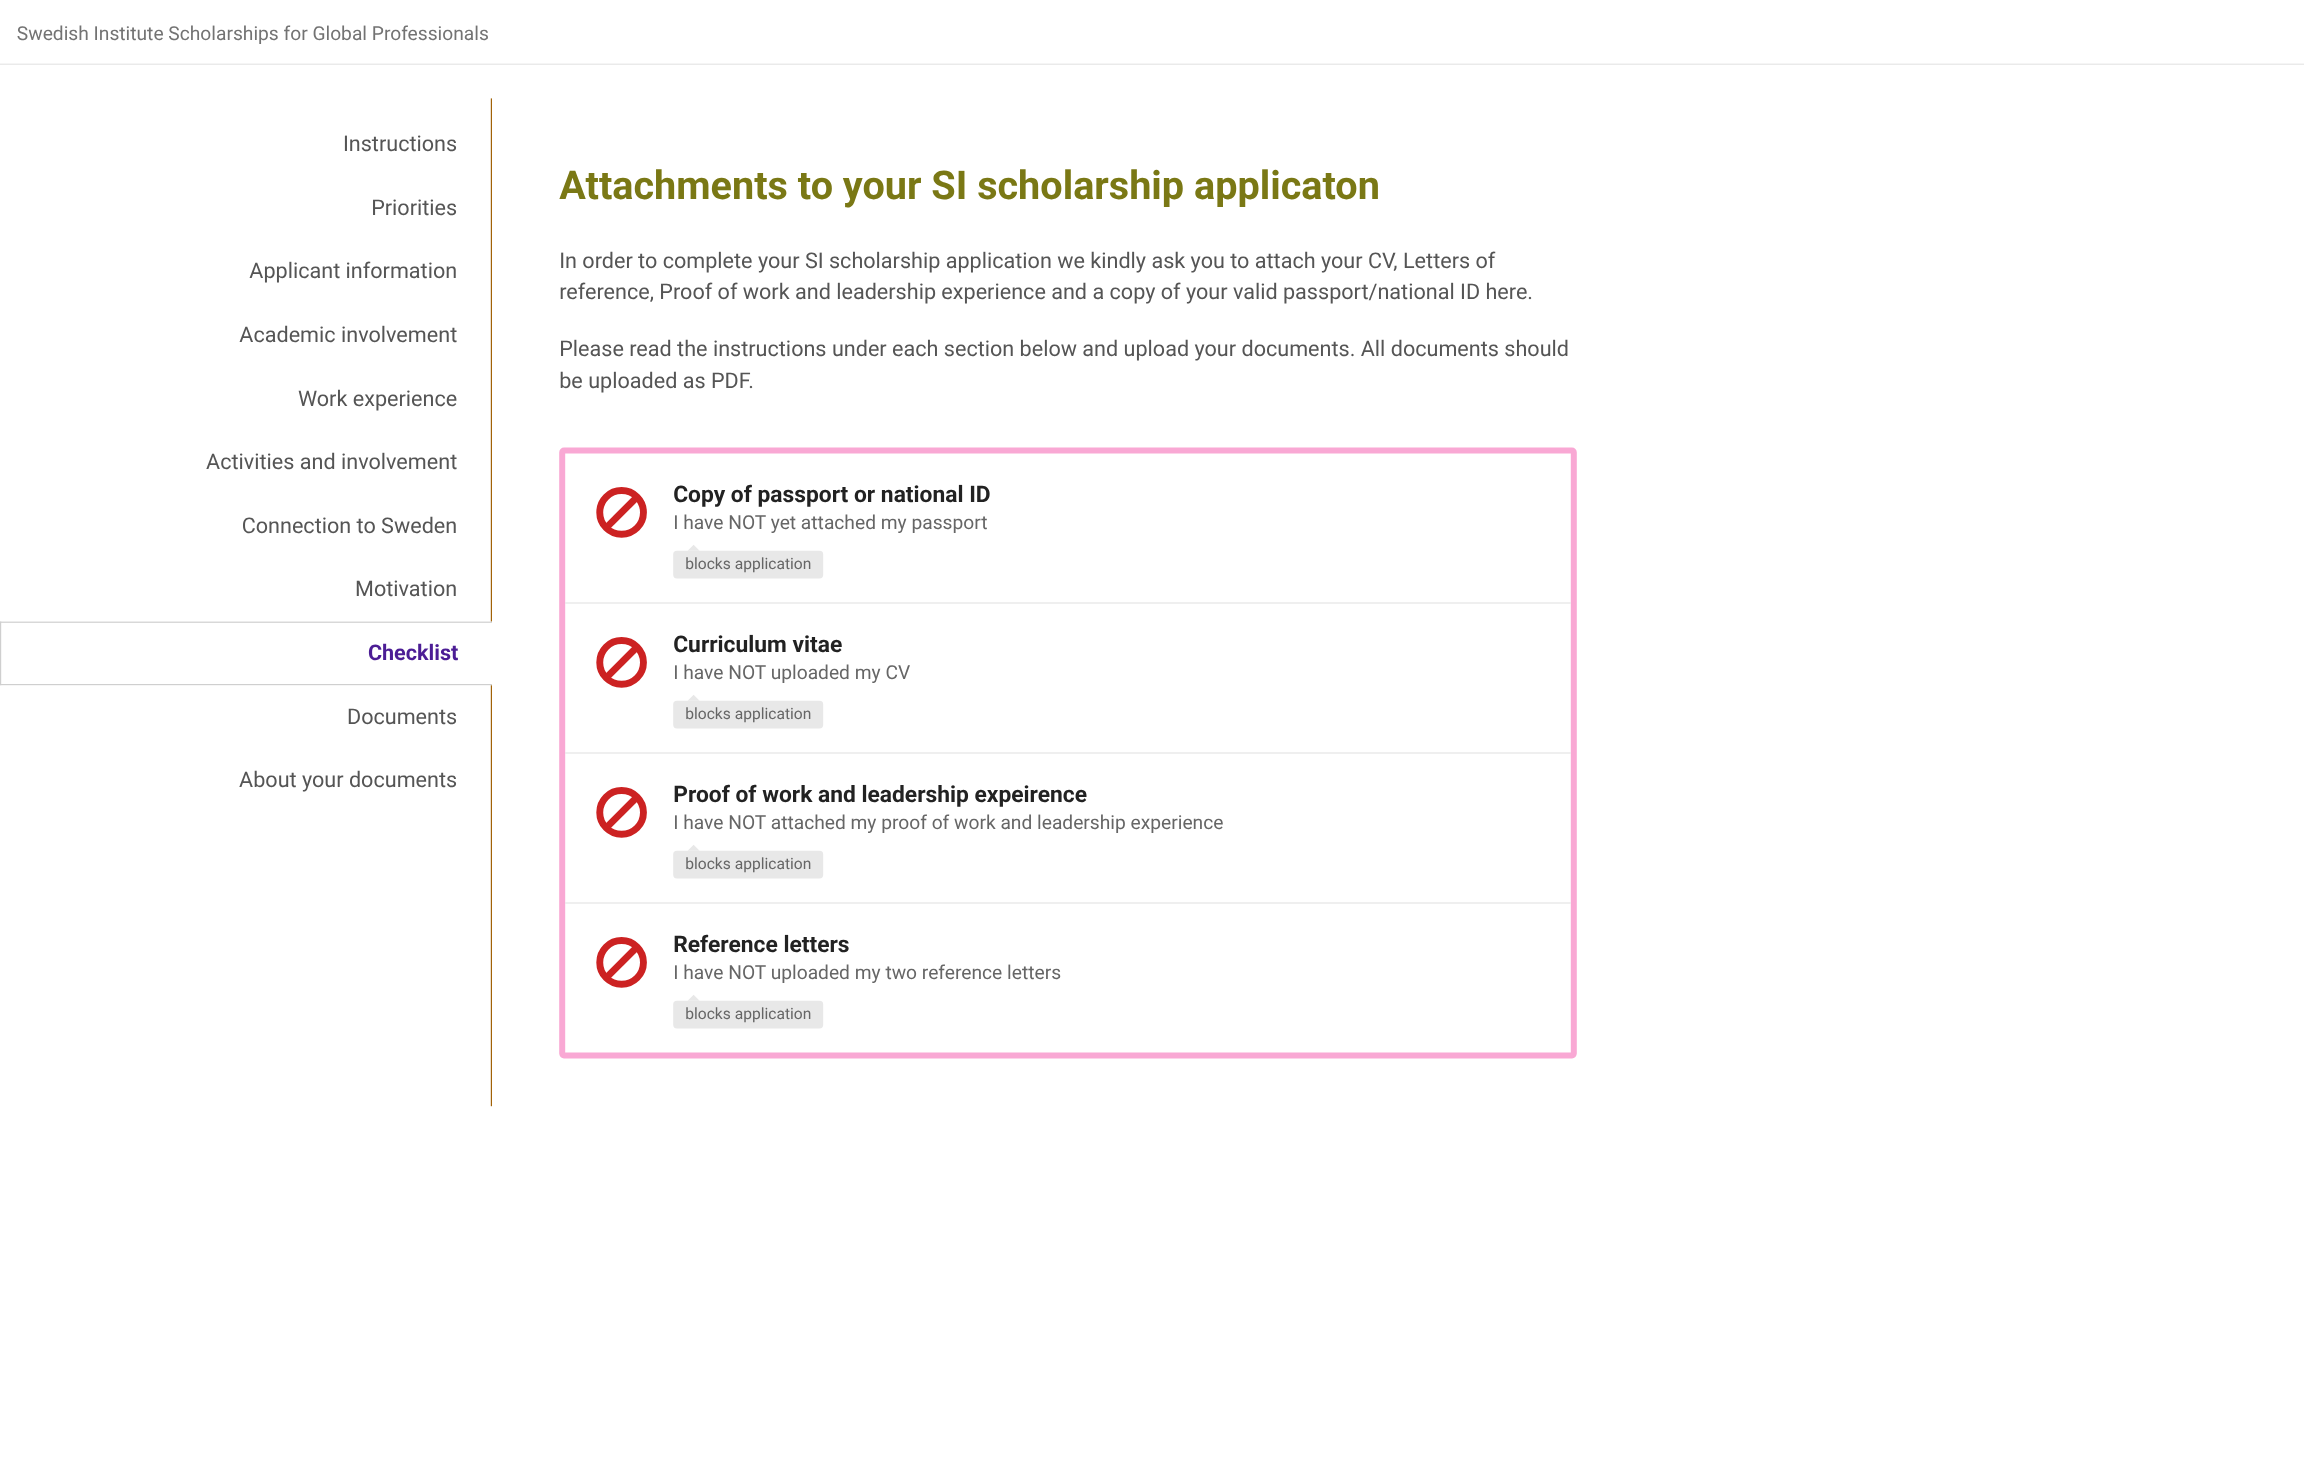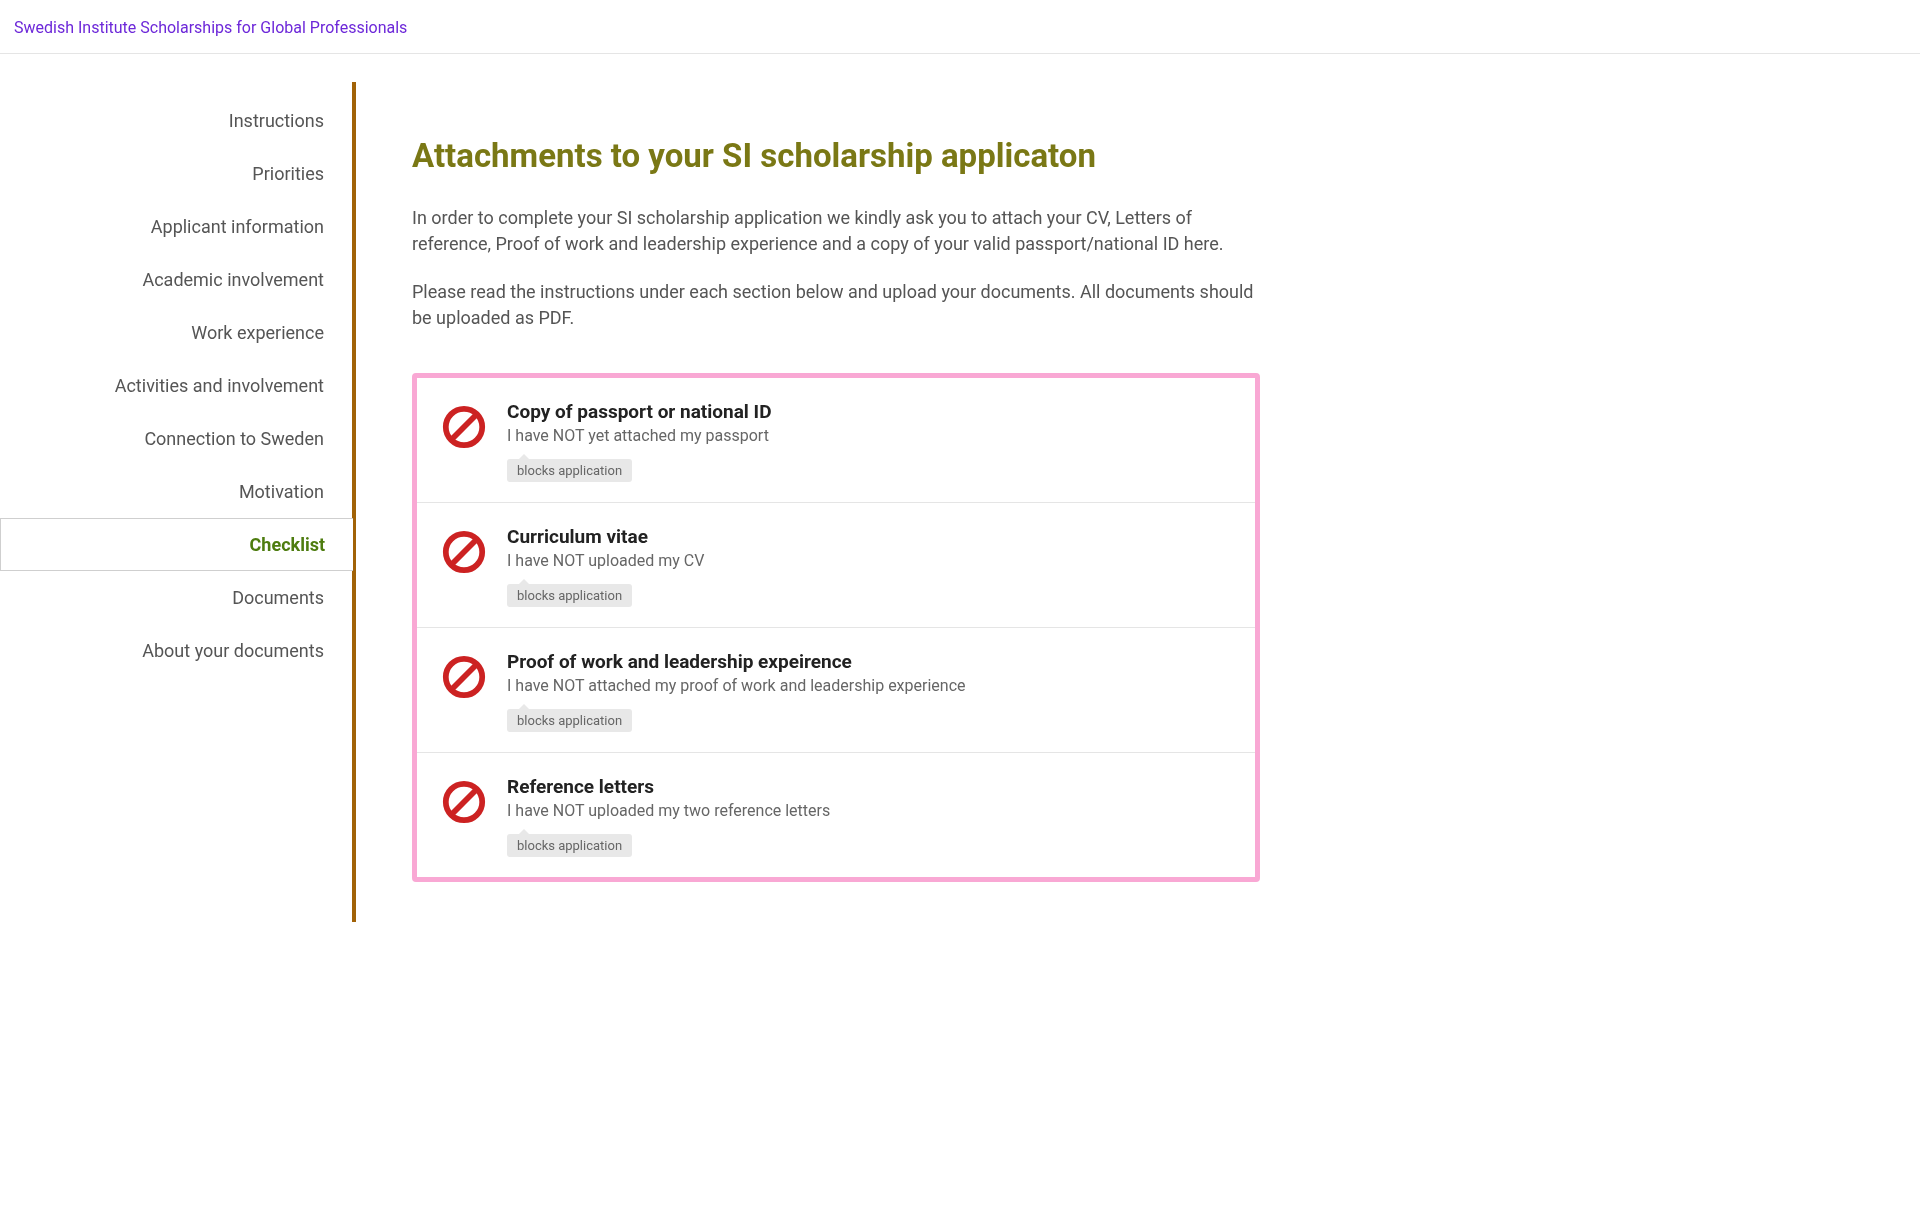--- a/index.html
+++ b/index.html
@@ -8,50 +8,50 @@
       box-sizing: border-box;
     }
     body {
       font-family: -apple-system, BlinkMacSystemFont, "Segoe UI", Roboto, "Helvetica Neue", Arial, sans-serif;
       background: #ffffff;
       color: #333;
     }
     .header {
       padding: 18px 28px 16px 14px;
       border-bottom: 1px solid #e5e5e5;
-      color: #6d28d9;
+      color: #737373;
       font-size: 16px;
     }
     .layout {
       display: flex;
       padding-top: 28px;
     }
     .sidebar {
-      width: 356px;
+      width: 410px;
       flex-shrink: 0;
       padding-top: 12px;
-      border-right: 4px solid #a16207;
+      border-right: 1px solid #a16207;
     }
     .nav {
       list-style: none;
       display: flex;
       flex-direction: column;
     }
     .nav-item {
       text-align: right;
       padding: 15px 28px 15px 20px;
       font-size: 18px;
       color: #555;
       cursor: pointer;
       border: 1px solid transparent;
       border-right: none;
     }
     .nav-item.active {
       font-weight: 700;
-      color: #4d7c0f;
+      color: #4c1d95;
       border: 1px solid #cfcfcf;
       border-right: none;
       background: #fff;
       margin-right: -1px;
     }
     .content {
       flex: 1;
       padding: 54px 56px 40px 56px;
       max-width: 960px;
     }

